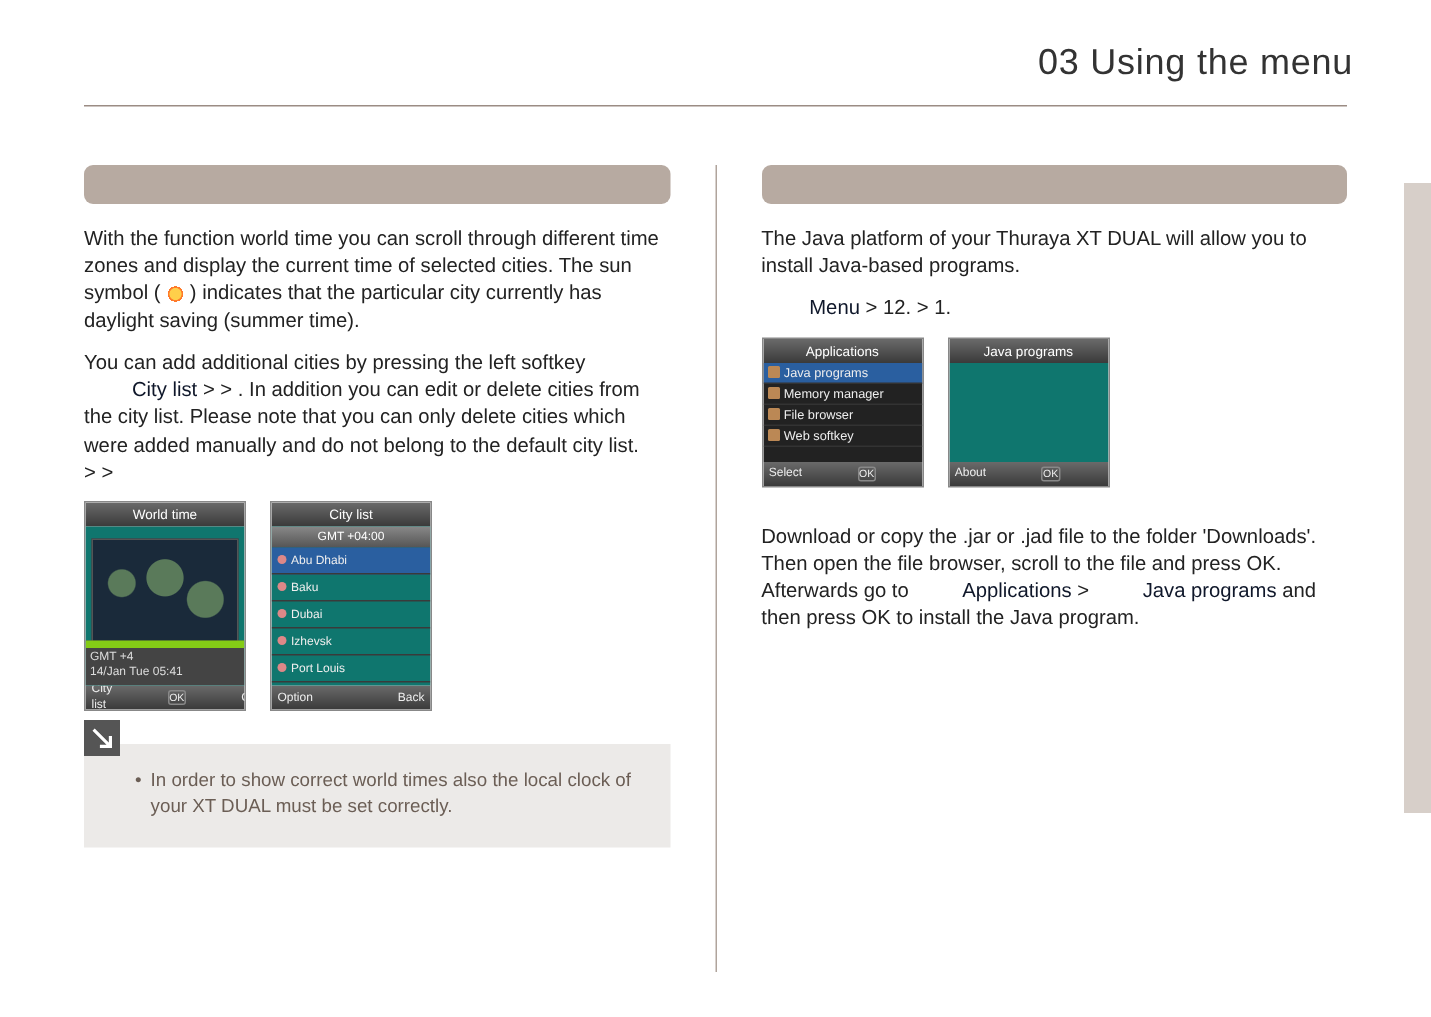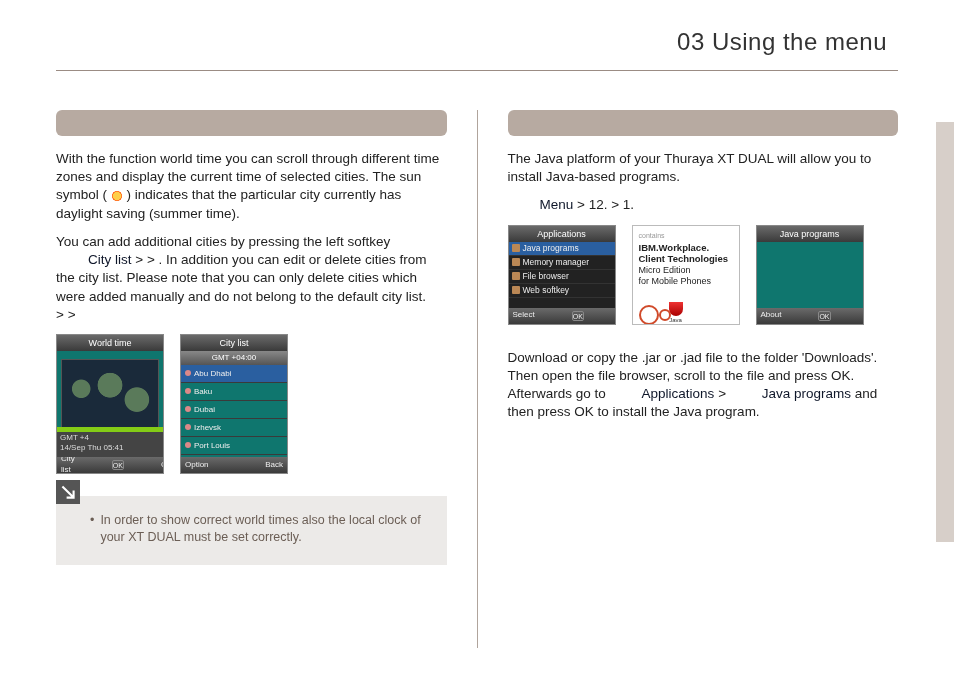--- a/index.html
+++ b/index.html
@@ -4,21 +4,21 @@
 <style>
   * { margin: 0; padding: 0; box-sizing: border-box; }
   body {
     width: 954px; height: 678px;
     font-family: Arial, Helvetica, sans-serif;
     background: #fff;
     position: relative;
     color: #000;
   }
   .header {
-    position: absolute; top: 28px; right: 67px;
+    position: absolute; top: 28px; right: 52px;
     font-size: 24px; font-weight: 300; color: #333;
     letter-spacing: 0.5px;
   }
   .hr {
     position: absolute; top: 70px; left: 56px; right: 56px;
     height: 1px; background: #9b8c84;
   }
   .columns {
     position: absolute; top: 110px; left: 56px; right: 56px; bottom: 30px;
     display: flex; gap: 30px;
@@ -145,21 +145,21 @@
     </p>
 
     <div class="phone-row">
 
       <div class="phone">
         <div class="ph-title">World time</div>
         <div class="ph-body">
           <div class="world-map"></div>
           <div class="ph-strip">
             <div>GMT +4</div>
-            <div>14/Sep Thu 05:41</div>
+            <div>14/Jan Tue 05:41</div>
           </div>
         </div>
         <div class="ph-foot">
           <span>City list</span>
           <span class="mid">OK</span>
           <span>Close</span>
         </div>
       </div>
 
       <div class="phone">
@@ -250,36 +250,20 @@
               <span>Web softkey</span>
             </div>
         </div>
         <div class="ph-foot">
           <span>Select</span>
           <span class="mid">OK</span>
           <span>Close</span>
         </div>
       </div>
 
-      <div class="phone short" style="border-color:#bbb;">
-        <div class="ibm-screen" style="flex:1;">
-          <div class="contains">contains</div>
-          <div class="t">IBM.Workplace.</div>
-          <div class="t">Client Technologies</div>
-          <div>Micro Edition</div>
-          <div>for Mobile Phones</div>
-          <div class="ibm-logos">
-            <div class="ibm-cup"></div>
-            <div class="java-logo">
-              <div class="java-cup"></div>
-              <div>Java</div>
-            </div>
-          </div>
-        </div>
-      </div>
 
       <div class="phone short">
         <div class="ph-title">Java programs</div>
         <div class="ph-body"></div>
         <div class="ph-foot">
           <span>About</span>
           <span class="mid">OK</span>
           <span>Close</span>
         </div>
       </div>

